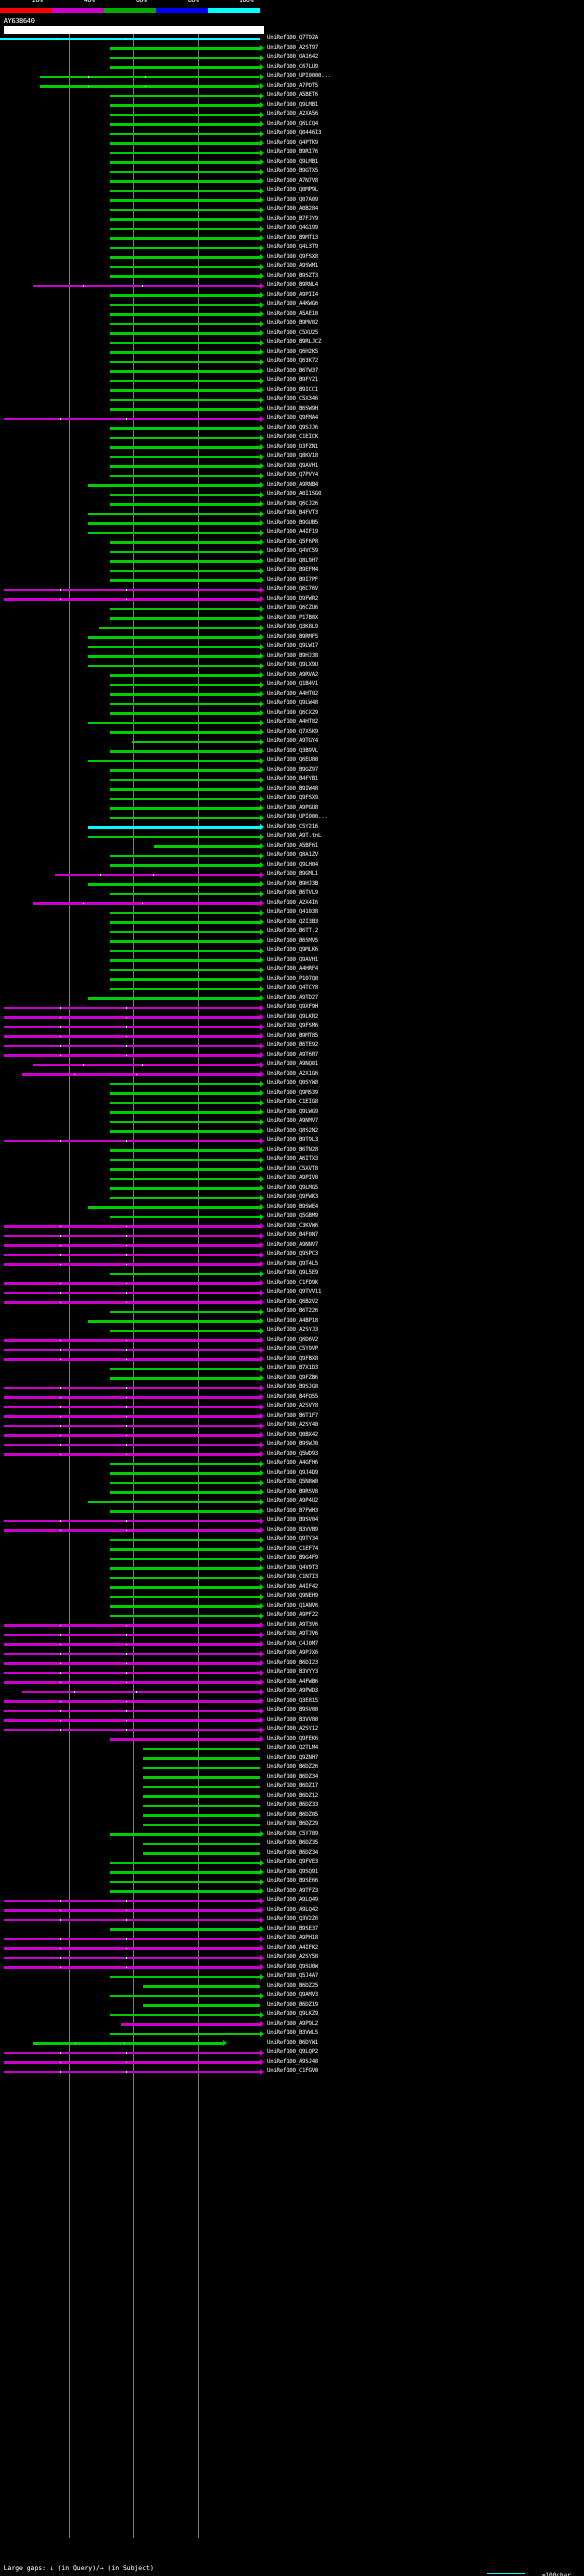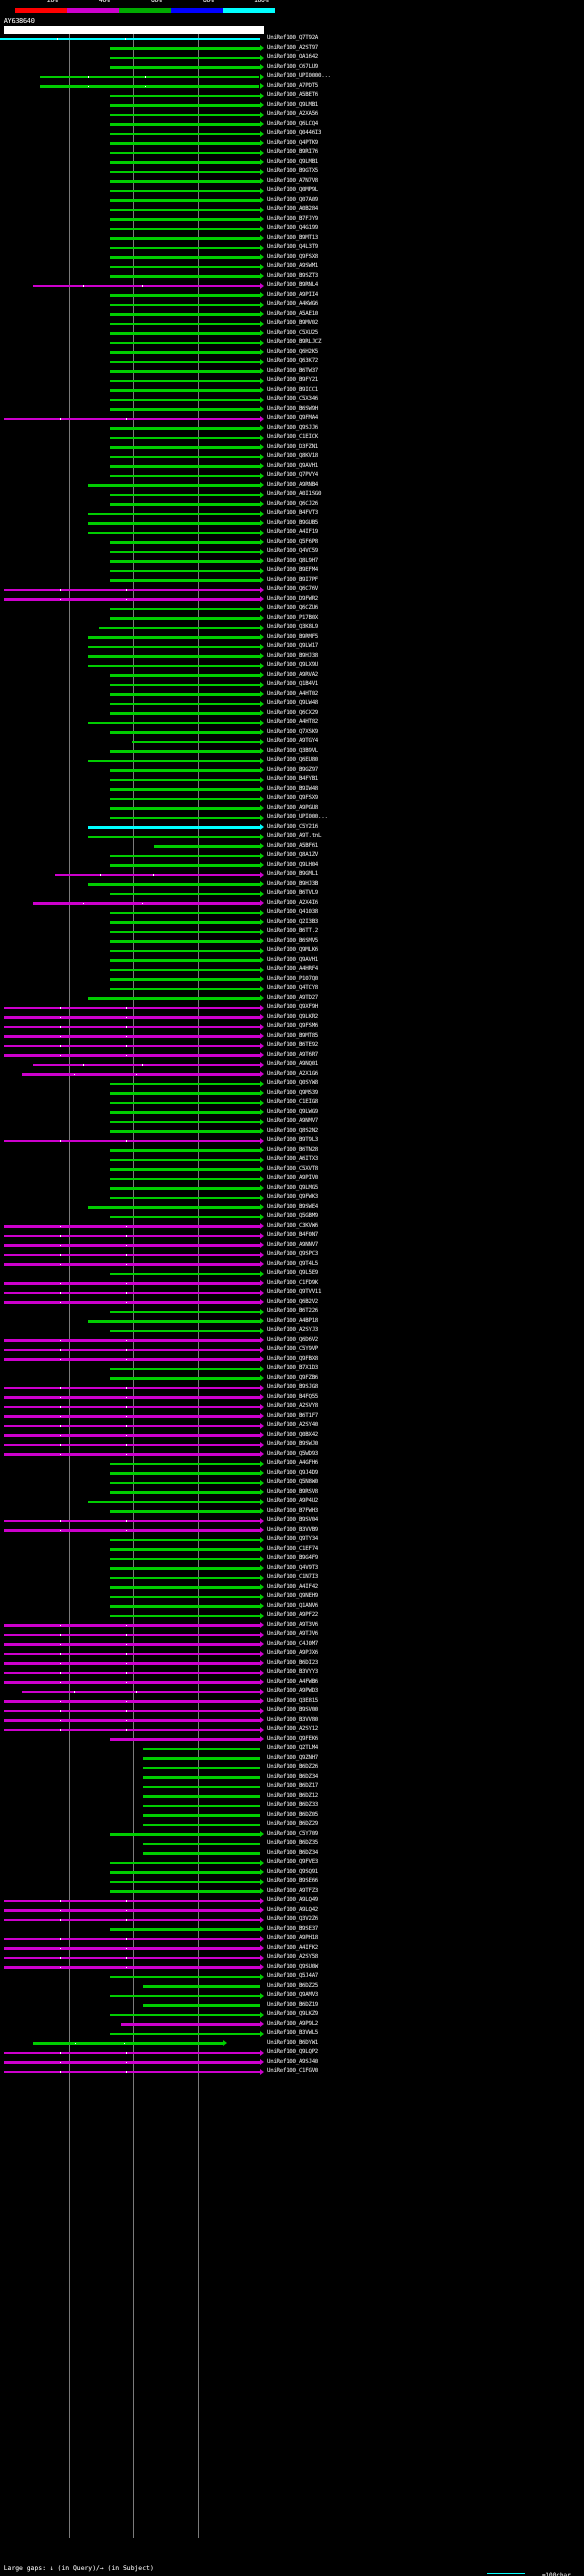--- a/index.html
+++ b/index.html
@@ -4,21 +4,21 @@
 <style>
   html,body{margin:0;padding:0;background:#000;}
   body{
     width:585px;height:2576px;position:relative;overflow:hidden;
     font-family:"DejaVu Sans Mono","Liberation Mono",monospace;
     color:#fff;
   }
   #root{position:relative;width:585px;height:2576px;}
 
   
-  .legend{position:absolute;left:15px;top:1.8px;width:260px;height:14.6px;}
+  .legend{position:absolute;left:0;top:1.8px;width:260px;height:14.6px;}
   .legend-bar{position:absolute;left:0;top:6.4px;width:260px;height:4.6px;}
   .legend-seg{position:absolute;top:0;height:4.6px;}
   .legend-label{position:absolute;top:-5.5px;font-size:6.4px;color:#fff;letter-spacing:-0.3px;}
 
   
   .query-name{position:absolute;left:3.7px;top:17.4px;font-size:6.9px;color:#fff;letter-spacing:-0.3px;}
   .ruler{position:absolute;left:3.7px;top:25.6px;width:260px;height:8.2px;background:#fff;}
   .ruler-tick{position:absolute;top:25.6px;font-size:6px;color:#fff;}
   .tick-line{position:absolute;width:0.9px;background:#7a7a7a;top:34px;height:2504px;}
 

